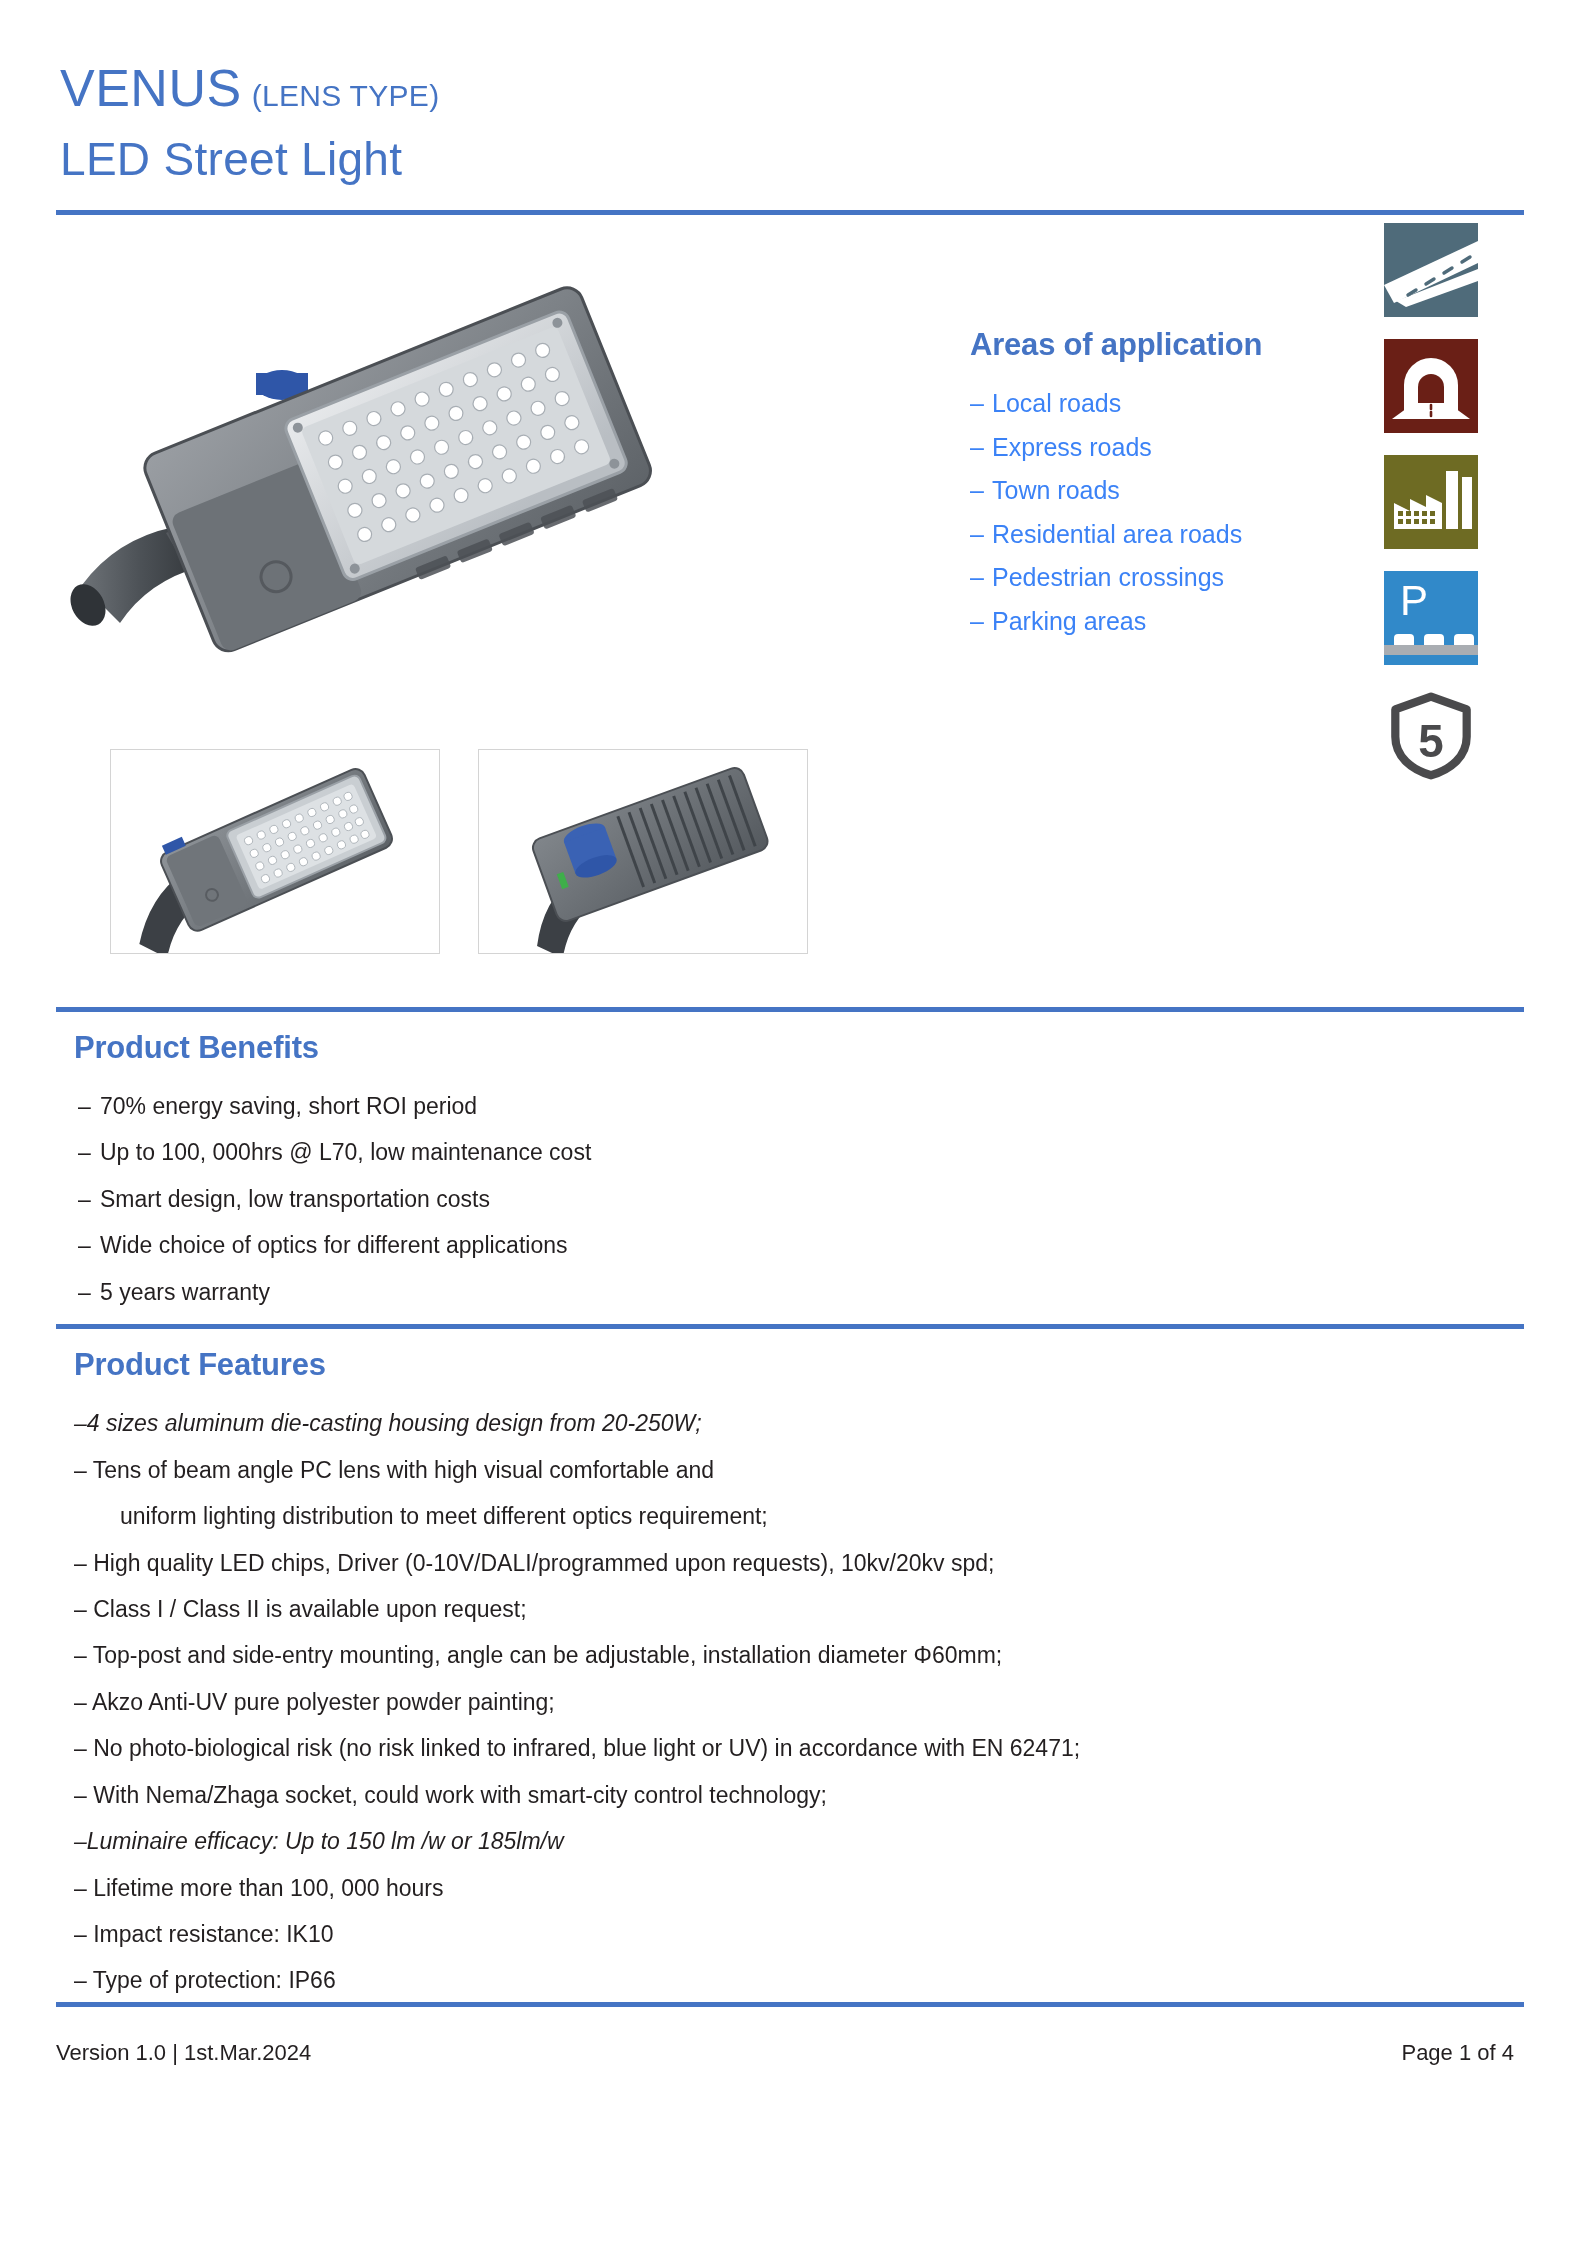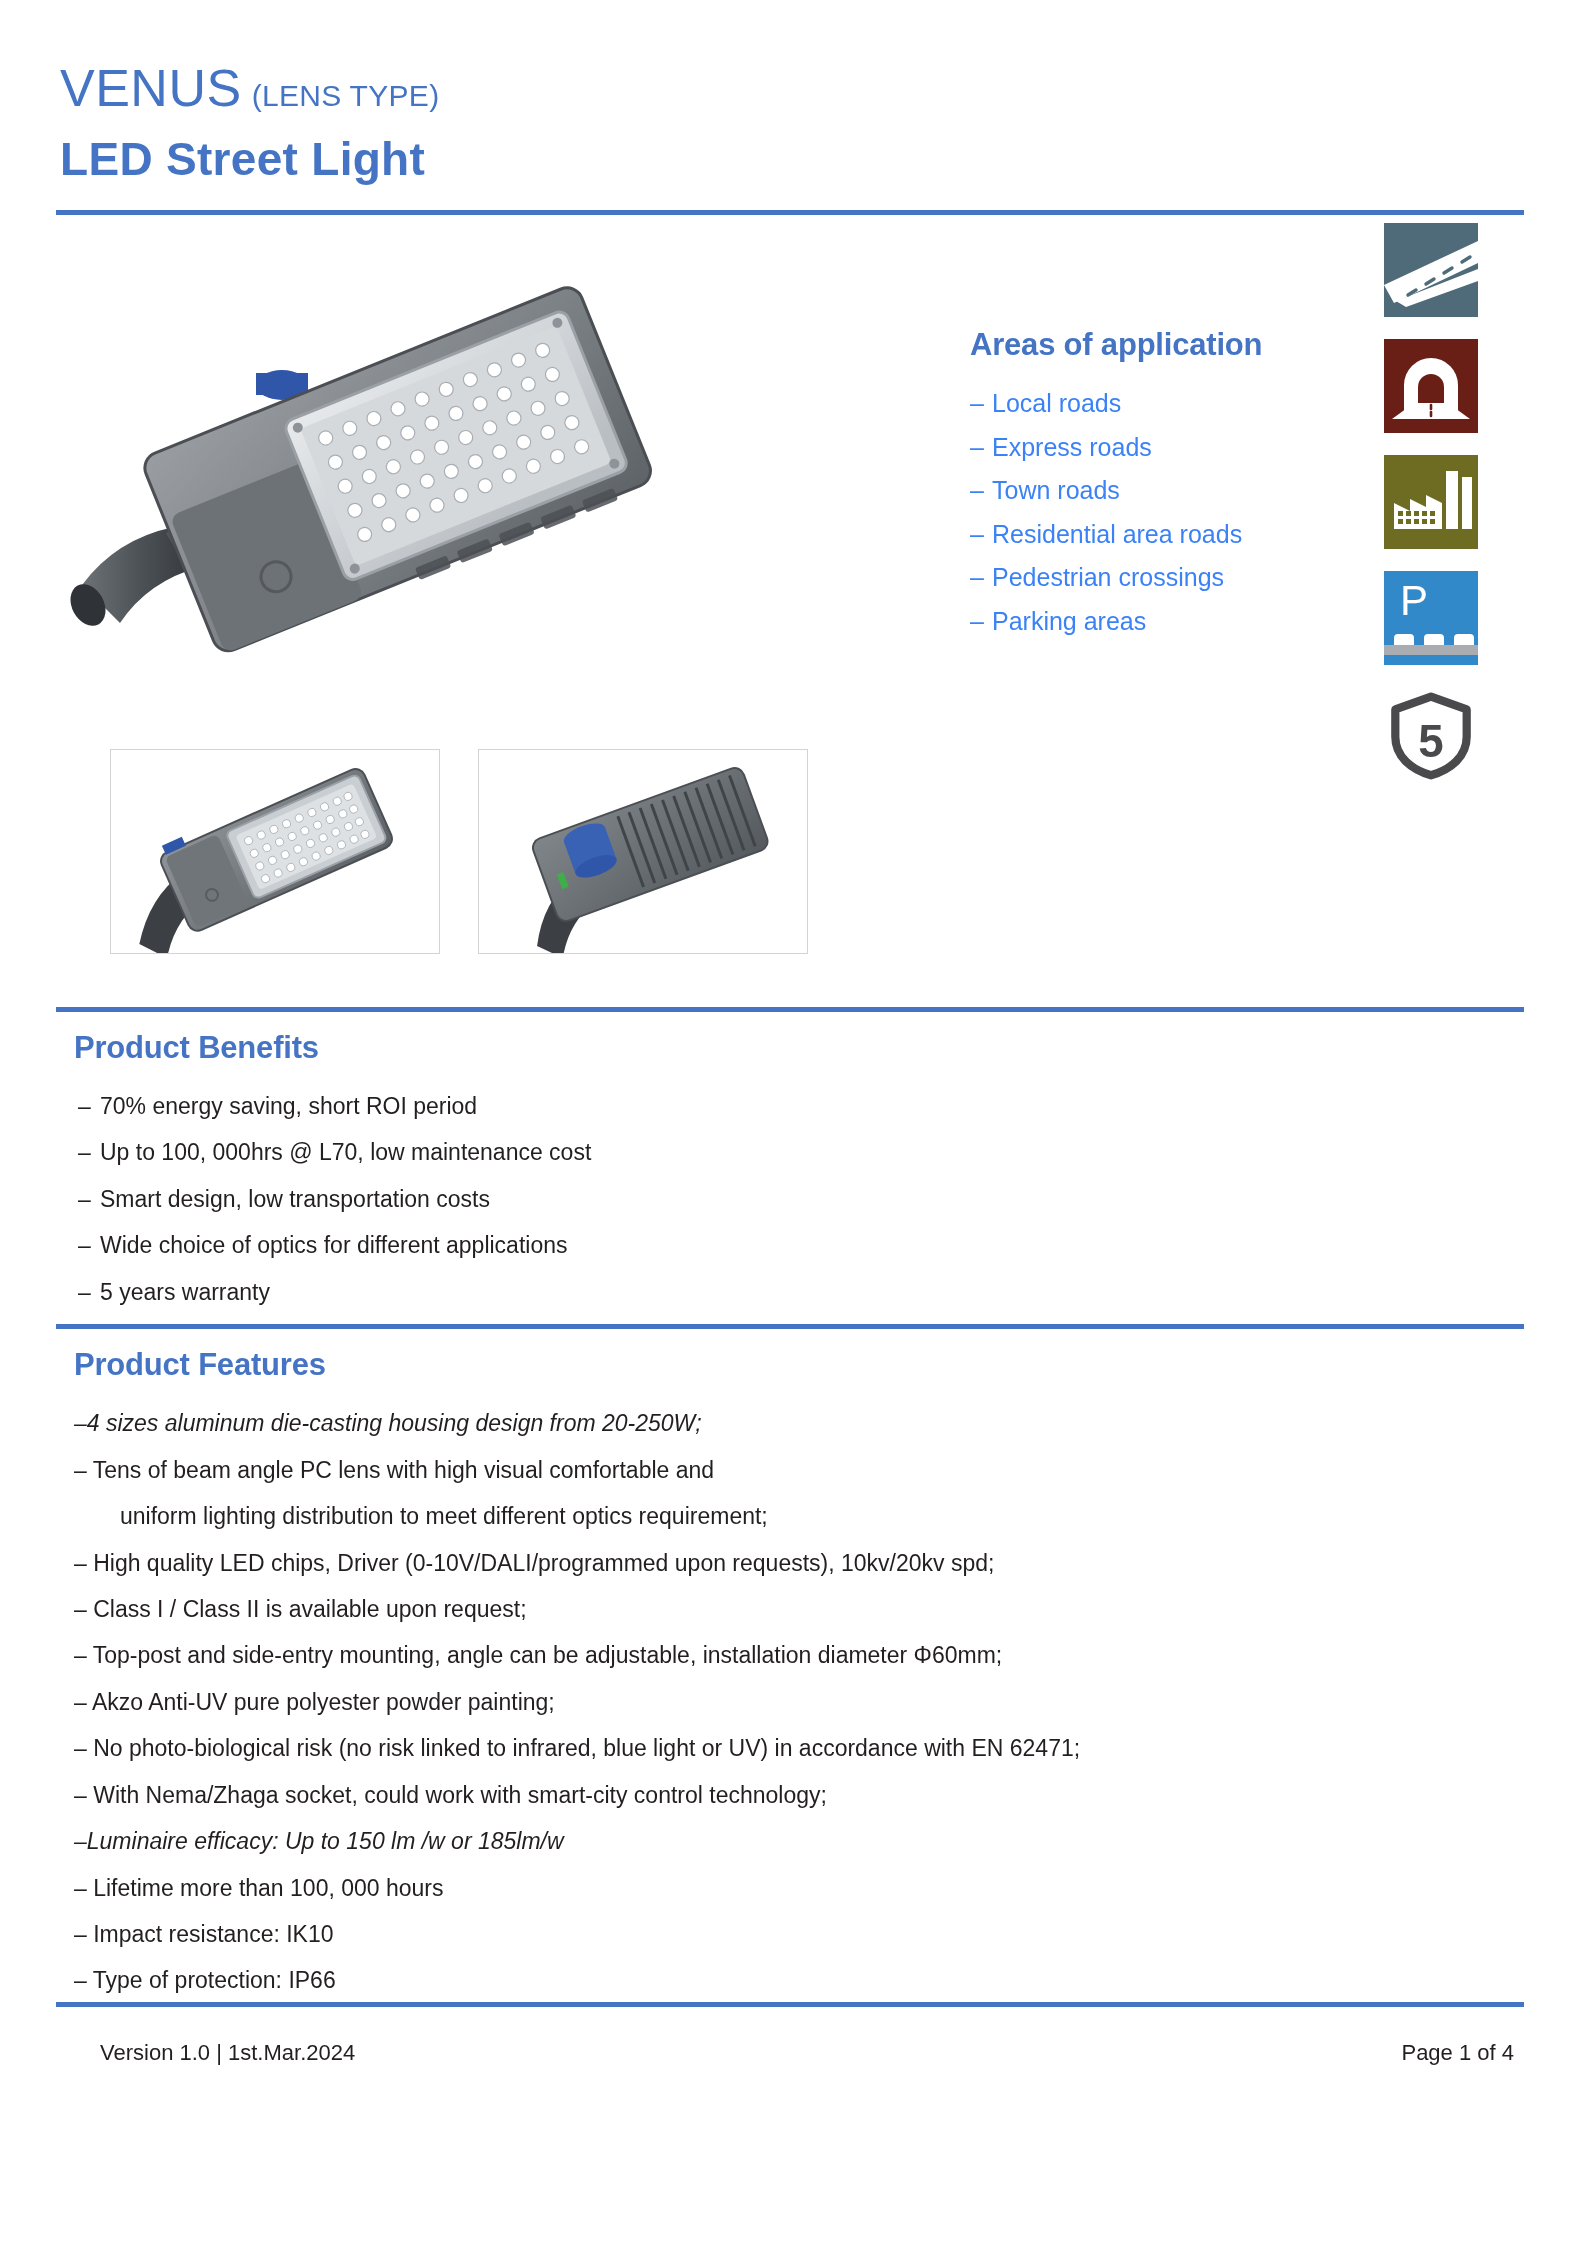--- a/index.html
+++ b/index.html
@@ -21,21 +21,21 @@
   .title-line1 { line-height: 1; white-space: nowrap; }
   .brand {
     font-size: 52px; color: #4574c4; letter-spacing: 0.5px;
     font-weight: 400; vertical-align: baseline;
   }
   .brand-sub {
     font-size: 30px; color: #4574c4; letter-spacing: 0.3px;
     font-weight: 400; margin-left: 10px;
   }
   .title-line2 {
-    font-size: 46px; color: #4574c4; font-weight: 700;
+    font-size: 46px; color: #4574c4; font-weight: 400;
     margin-top: 22px; line-height: 1; letter-spacing: 0.3px;
   }
 
   .rule-blue {
     height: 5px; background: #4574c4; width: 1468px;
     margin-left: -4px; position: relative;
   }
   .rule-header { margin-top: 28px; }
 
   
@@ -91,21 +91,21 @@
   .features .list li { margin-left: 14px; }
   .features .list li.indent { margin-left: 60px; }
   .features .list li.tight { margin-left: 14px; font-style: italic; }
 
   
   .footer-rule { position: absolute; left: 56px; top: 2002px; width: 1468px; height: 5px; background: #4574c4; }
   .footer {
     position: absolute; left: 56px; top: 2040px; width: 1468px;
     display: flex; justify-content: space-between; font-size: 22px; color: #231f20;
   }
-  .footer-left { margin-left: 44px; }
+  .footer-left { }
   .footer-right { margin-right: 10px; }
 </style>
 </head>
 <body>
 
 <div class="page">
 
   <div class="header">
     <div class="title-line1">
       <span class="brand">VENUS</span><span class="brand-sub">(LENS TYPE)</span>

